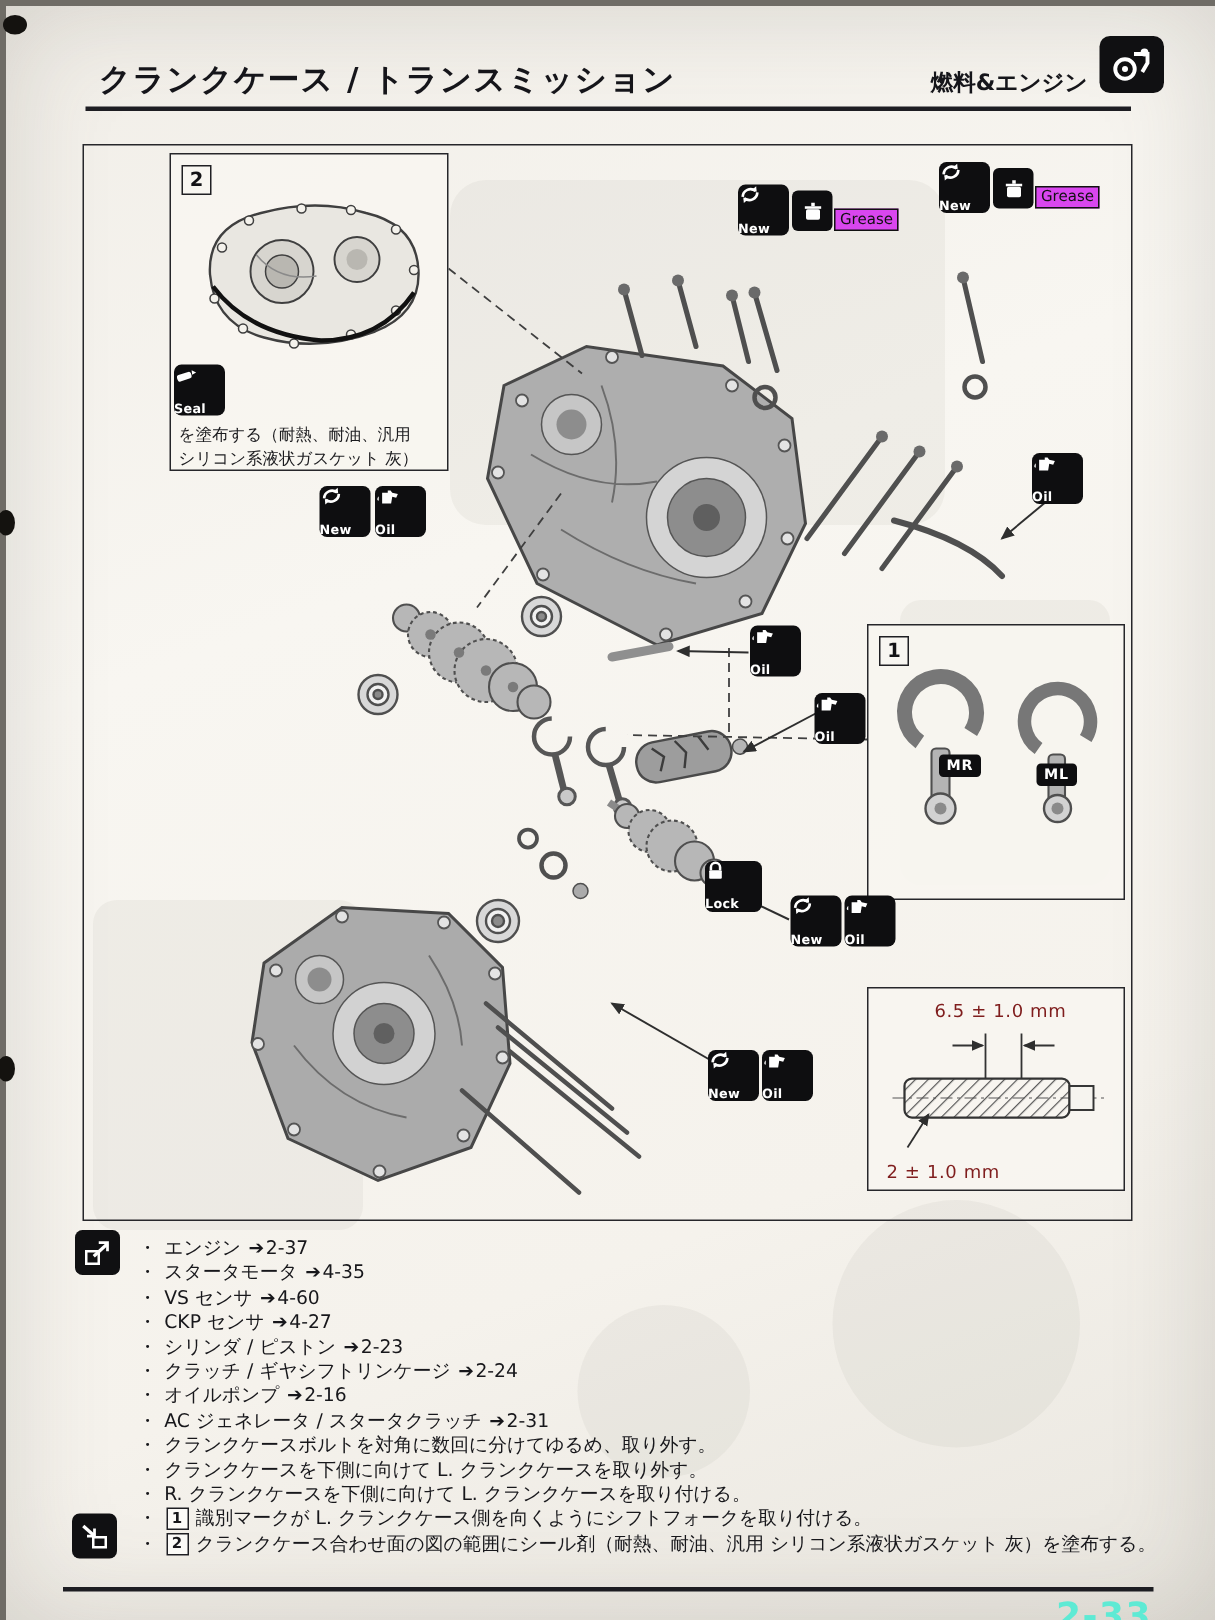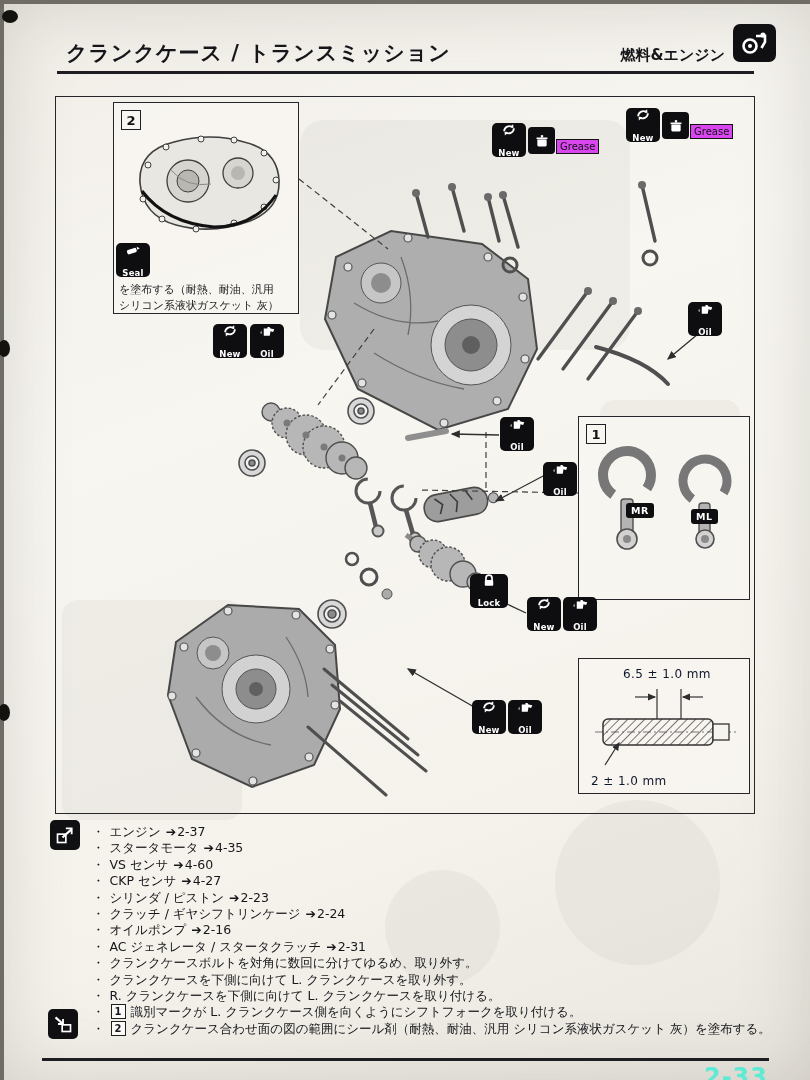--- a/index.html
+++ b/index.html
@@ -21,33 +21,33 @@
   .dbox { left:55px; top:84px; width:700px; height:718px; border:1.6px solid #26262a; }
   .cbox { position:absolute; border:1.5px solid #26262a; }
   .box2 { left:57px; top:5px; width:186px; height:212px; }
   .box1 { left:522px; top:319px; width:172px; height:184px; }
   .mbox { left:522px; top:561px; width:172px; height:136px; }
   .numtag { position:absolute; width:20px; height:20px; border:1.6px solid #1f1f23; font-size:13px;
             font-weight:bold; display:flex; align-items:center; justify-content:center;
             background:#f8f6f1; color:#131316; }
 
   .badge { position:absolute; width:34px; height:34px; background:#0e0e10; border-radius:5px; color:#fff;
-           display:flex; flex-direction:column; align-items:center; justify-content:center; gap:12px; }
+           display:flex; flex-direction:column; justify-content:center; gap:12px; }
   .badge.wide { width:38px; }
   .blabel { font-size:8.5px; font-weight:bold; line-height:1; letter-spacing:.2px; color:#fff; }
   .gbadge { position:absolute; display:flex; align-items:flex-end; }
   .gicon { width:27px; height:27px; background:#0e0e10; border-radius:4px; display:flex;
            align-items:center; justify-content:center; }
   .glabel { height:15px; border:1.3px solid #111; background:#d946ef; color:#111; font-size:10px;
             font-weight:normal; padding:1px 3px; line-height:1.2; margin-left:1px; }
 
   .forklabel { position:absolute; background:#0e0e10; color:#fff; font-size:9.5px; font-weight:bold;
                padding:2px 5px; border-radius:3px; letter-spacing:.5px; }
   .sealnote { position:absolute; left:5px; top:179px; width:178px; font-size:11px; line-height:1.45; color:#1b1b1e; }
-  .mtext { position:absolute; font-size:12px; color:#0f172a; letter-spacing:.4px; white-space:nowrap; }
+  .mtext { position:absolute; font-size:12px; color:#7f1d1d; letter-spacing:.4px; white-space:nowrap; }
 
   .lists { position:absolute; left:92px; top:812px; width:668px; font-size:12.5px; color:#17171b; }
   .row  { height:16.4px; line-height:16.4px; white-space:nowrap; }
   .bullet { margin-right:5px; }
   .rarrow { font-weight:bold; margin:0 1px 0 5px; }
   .nbox { display:inline-block; min-width:15px; height:15px; border:1.2px solid #1f1f23; font-size:10px;
           font-weight:bold; text-align:center; line-height:13px; margin:0 5px 0 1px; vertical-align:1px;
           background:#fbfaf7; }
   .sqicon { position:absolute; width:30px; height:30px; background:#101012; border-radius:5px;
             display:flex; align-items:center; justify-content:center; }

